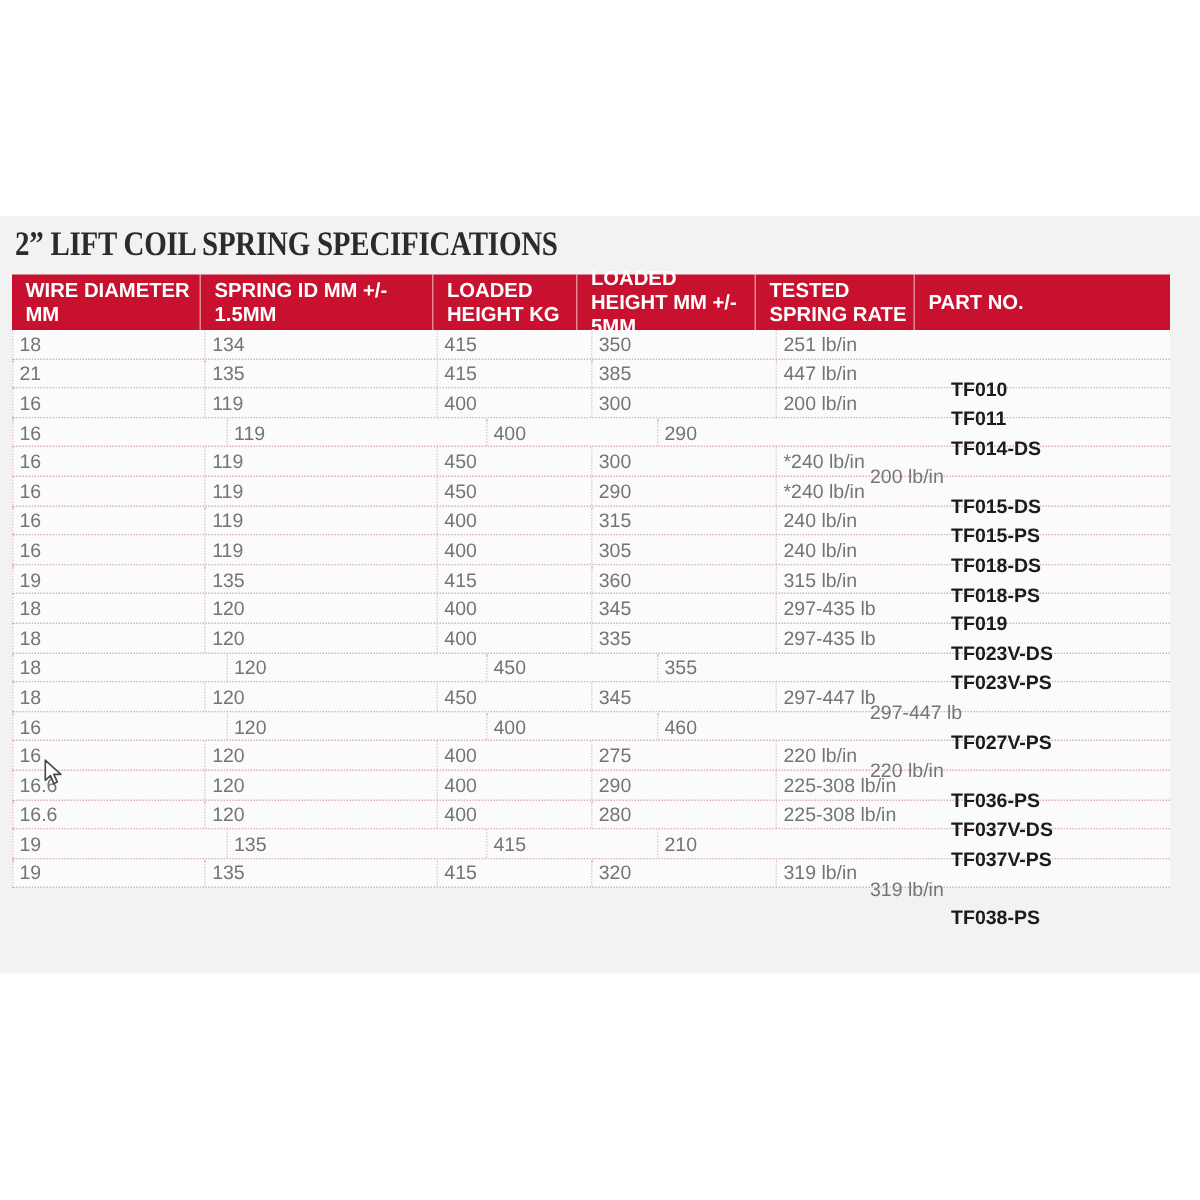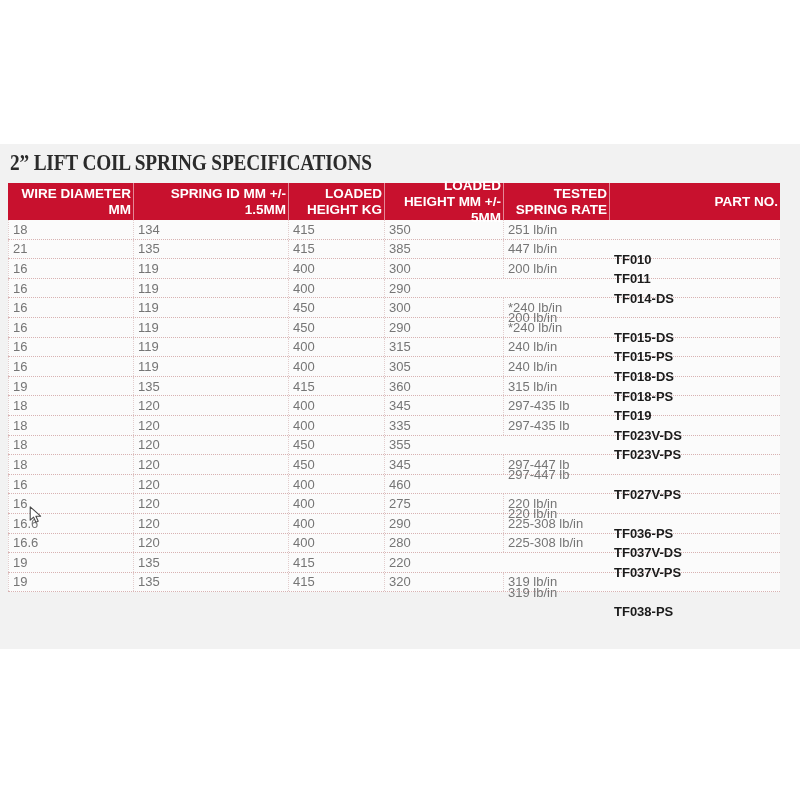--- a/index.html
+++ b/index.html
@@ -15,33 +15,33 @@
     position:absolute;left:10px;top:150px;
     font-family:"Liberation Serif",serif;font-weight:bold;font-size:23px;
     color:var(--title-text,#2b2b2b);white-space:nowrap;
     transform:scaleX(.84);transform-origin:0 50%;
     letter-spacing:-0.2px;
   }
   .spec-table{position:absolute;left:8px;top:183px;width:772px;}
   .thead{
     display:flex;height:37px;box-sizing:border-box;
     background:var(--header-bg,#c8112e);
-    text-align:right;
   }
   .hcell{
     box-sizing:border-box;display:flex;flex-direction:column;justify-content:center;
     padding-left:9px;padding-right:2px;
     color:var(--header-text,#ffffff);font-weight:bold;font-size:13.5px;line-height:16px;
   }
   .hcell + .hcell{border-left:1px solid rgba(255,255,255,.5);}
   .tbody{box-sizing:border-box;}
   .trow{
     display:flex;height:19.6px;box-sizing:border-box;
     background:var(--row-bg,#fbfbfb);
     border-bottom:1px dotted var(--row-border,#d8b2b2);
+    gap:18px;
   }
   .cell{
     box-sizing:border-box;display:flex;align-items:center;
     padding-left:4px;font-size:13px;color:var(--cell-text,#757575);
     white-space:nowrap;border-left:1px dotted #e2cdcd;
   }
   .trow .cell:last-child{border-right:1px dotted #e2cdcd;margin-top:39px;}
   .part{font-weight:bold;color:var(--part-text,#1b1b1b);}
   .c0{width:125px}.c1{width:155px}.c2{width:96px}.c3{width:119px}.c4{width:106px}.c5{width:171px}
   .cursor{position:absolute;pointer-events:none;}
@@ -193,21 +193,21 @@
         <div class="cell c1">120</div>
         <div class="cell c2">400</div>
         <div class="cell c3">280</div>
         <div class="cell c4">225-308 lb/in</div>
         <div class="cell c5 part">TF037V-PS</div>
       </div>
       <div class="trow">
         <div class="cell c0">19</div>
         <div class="cell c1">135</div>
         <div class="cell c2">415</div>
-        <div class="cell c3">220</div>
+        <div class="cell c3">210</div>
         <div class="cell c4">319 lb/in</div>
       </div>
       <div class="trow">
         <div class="cell c0">19</div>
         <div class="cell c1">135</div>
         <div class="cell c2">415</div>
         <div class="cell c3">320</div>
         <div class="cell c4">319 lb/in</div>
         <div class="cell c5 part">TF038-PS</div>
       </div>

